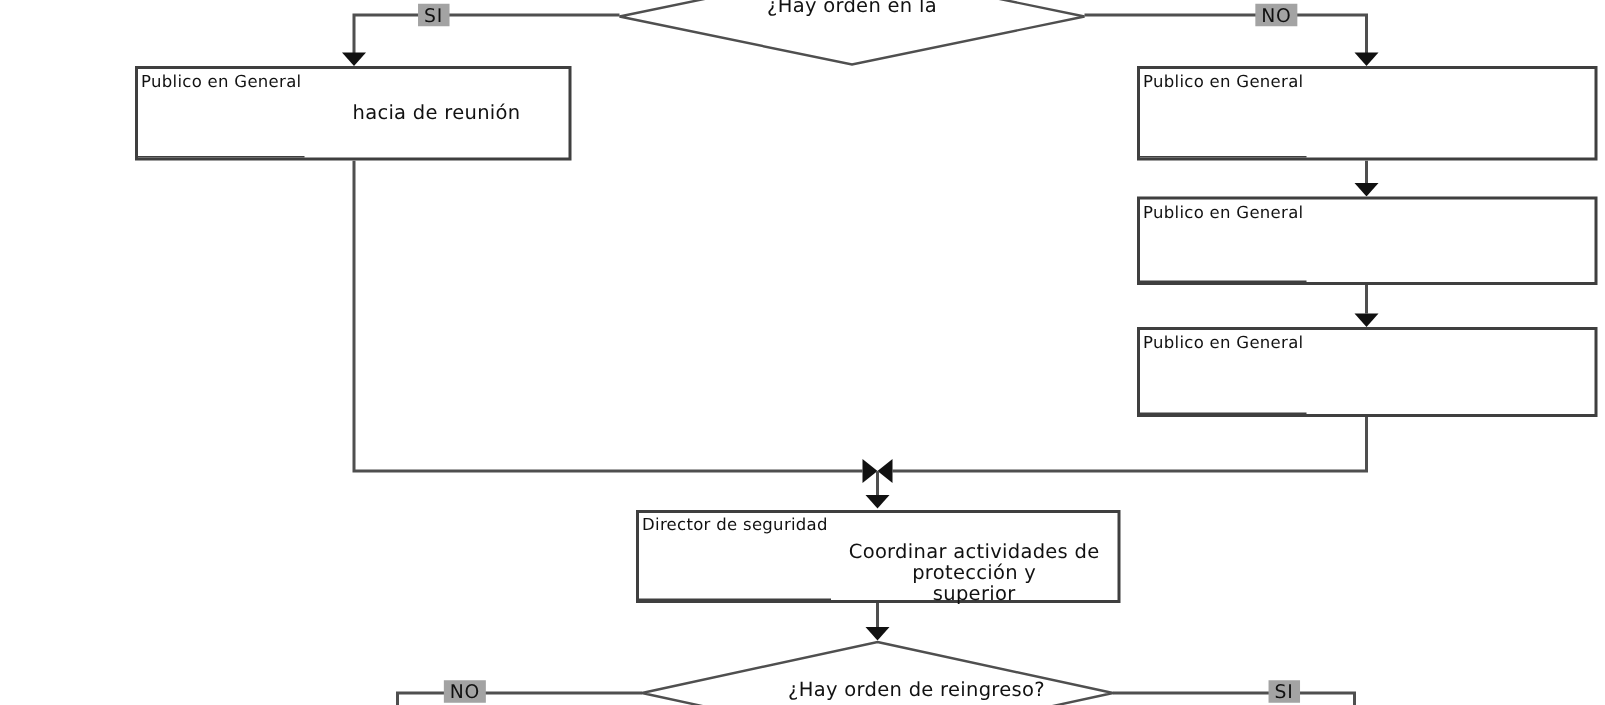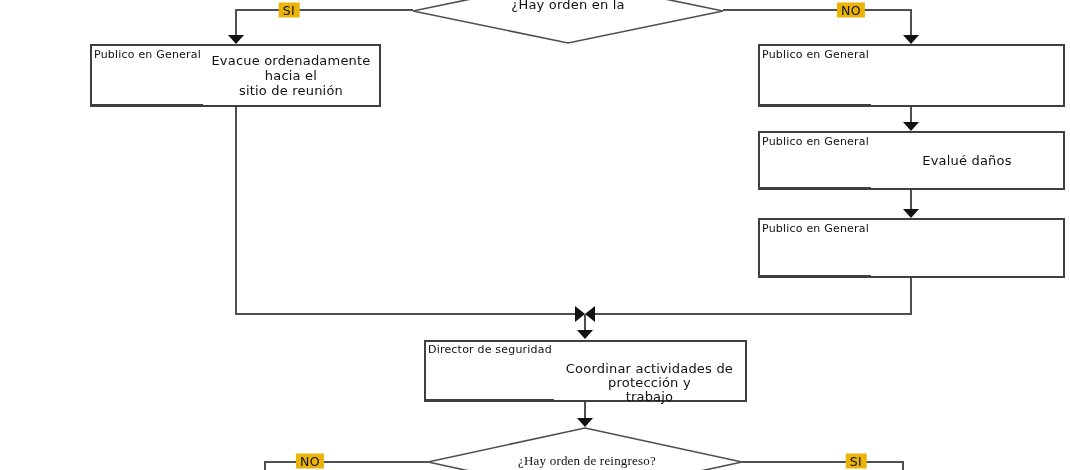--- a/index.html
+++ b/index.html
@@ -28,21 +28,21 @@
   .node-body {
     flex:1; display:flex; flex-direction:column; justify-content:center;
     align-items:center; text-align:center; font-size:13px; line-height:15px;
     letter-spacing:0.2px;
   }
   .node.compact .node-body { line-height:14px;margin-top:24px; }
   .node-body .line { display:block; }
 
   .edge-label {
     position:absolute; transform:translate(-50%,-50%);
-    background:#eab308; padding:0 4px; font-size:12.5px; letter-spacing:0.5px;
+    background:#a3a3a3; padding:0 4px; font-size:12.5px; letter-spacing:0.5px;
     white-space:nowrap;
   }
   .question {
     position:absolute; text-align:center; font-size:13px; letter-spacing:0.2px;
   }
   .question .line { display:block; line-height:21px; }
   .question.single { transform:translateX(-50%); white-space:nowrap; }
 </style>
 </head>
 <body>
@@ -87,46 +87,42 @@
   <div class="question" style="left:493px; top:-6px; width:150px;">
     <span class="line">¿Hay orden en la</span>
   </div>
 
   <span class="edge-label" style="left:289px; top:10px;">SI</span>
   <span class="edge-label" style="left:851px; top:10px;">NO</span>
 
   <div class="node" style="left:90px; top:44px; width:291px; height:63px;">
     <div class="node-header">Publico en General</div>
     <div class="node-body">
-      <span class="line">Evacue ordenadamente hacia el</span>
-      <span class="line">sitio de reunión</span>
+      <span class="line">hacia de reunión</span>
     </div>
   </div>
 
   <div class="node" style="left:758px; top:44px; width:307px; height:63px;">
     <div class="node-header">Publico en General</div>
   </div>
 
   <div class="node" style="left:758px; top:131px; width:307px; height:59px;">
     <div class="node-header">Publico en General</div>
-    <div class="node-body">
-      <span class="line">Evalué daños</span>
-    </div>
   </div>
 
   <div class="node" style="left:758px; top:218px; width:307px; height:60px;">
     <div class="node-header">Publico en General</div>
   </div>
 
   <div class="node compact" style="left:424px; top:340px; width:323px; height:62px;">
     <div class="node-header">Director de seguridad</div>
     <div class="node-body">
       <span class="line">Coordinar actividades de protección y</span>
-      <span class="line">trabajo</span>
+      <span class="line">superior</span>
     </div>
   </div>
 
-  <div class="question single" style="left:587px; top:453px;font-family:Liberation Serif, serif;">¿Hay orden de reingreso?</div>
+  <div class="question single" style="left:611px; top:453px;">¿Hay orden de reingreso?</div>
 
   <span class="edge-label" style="left:310px; top:461px;">NO</span>
   <span class="edge-label" style="left:856px; top:461px;">SI</span>
 
 </div>
 
 </body></html>

